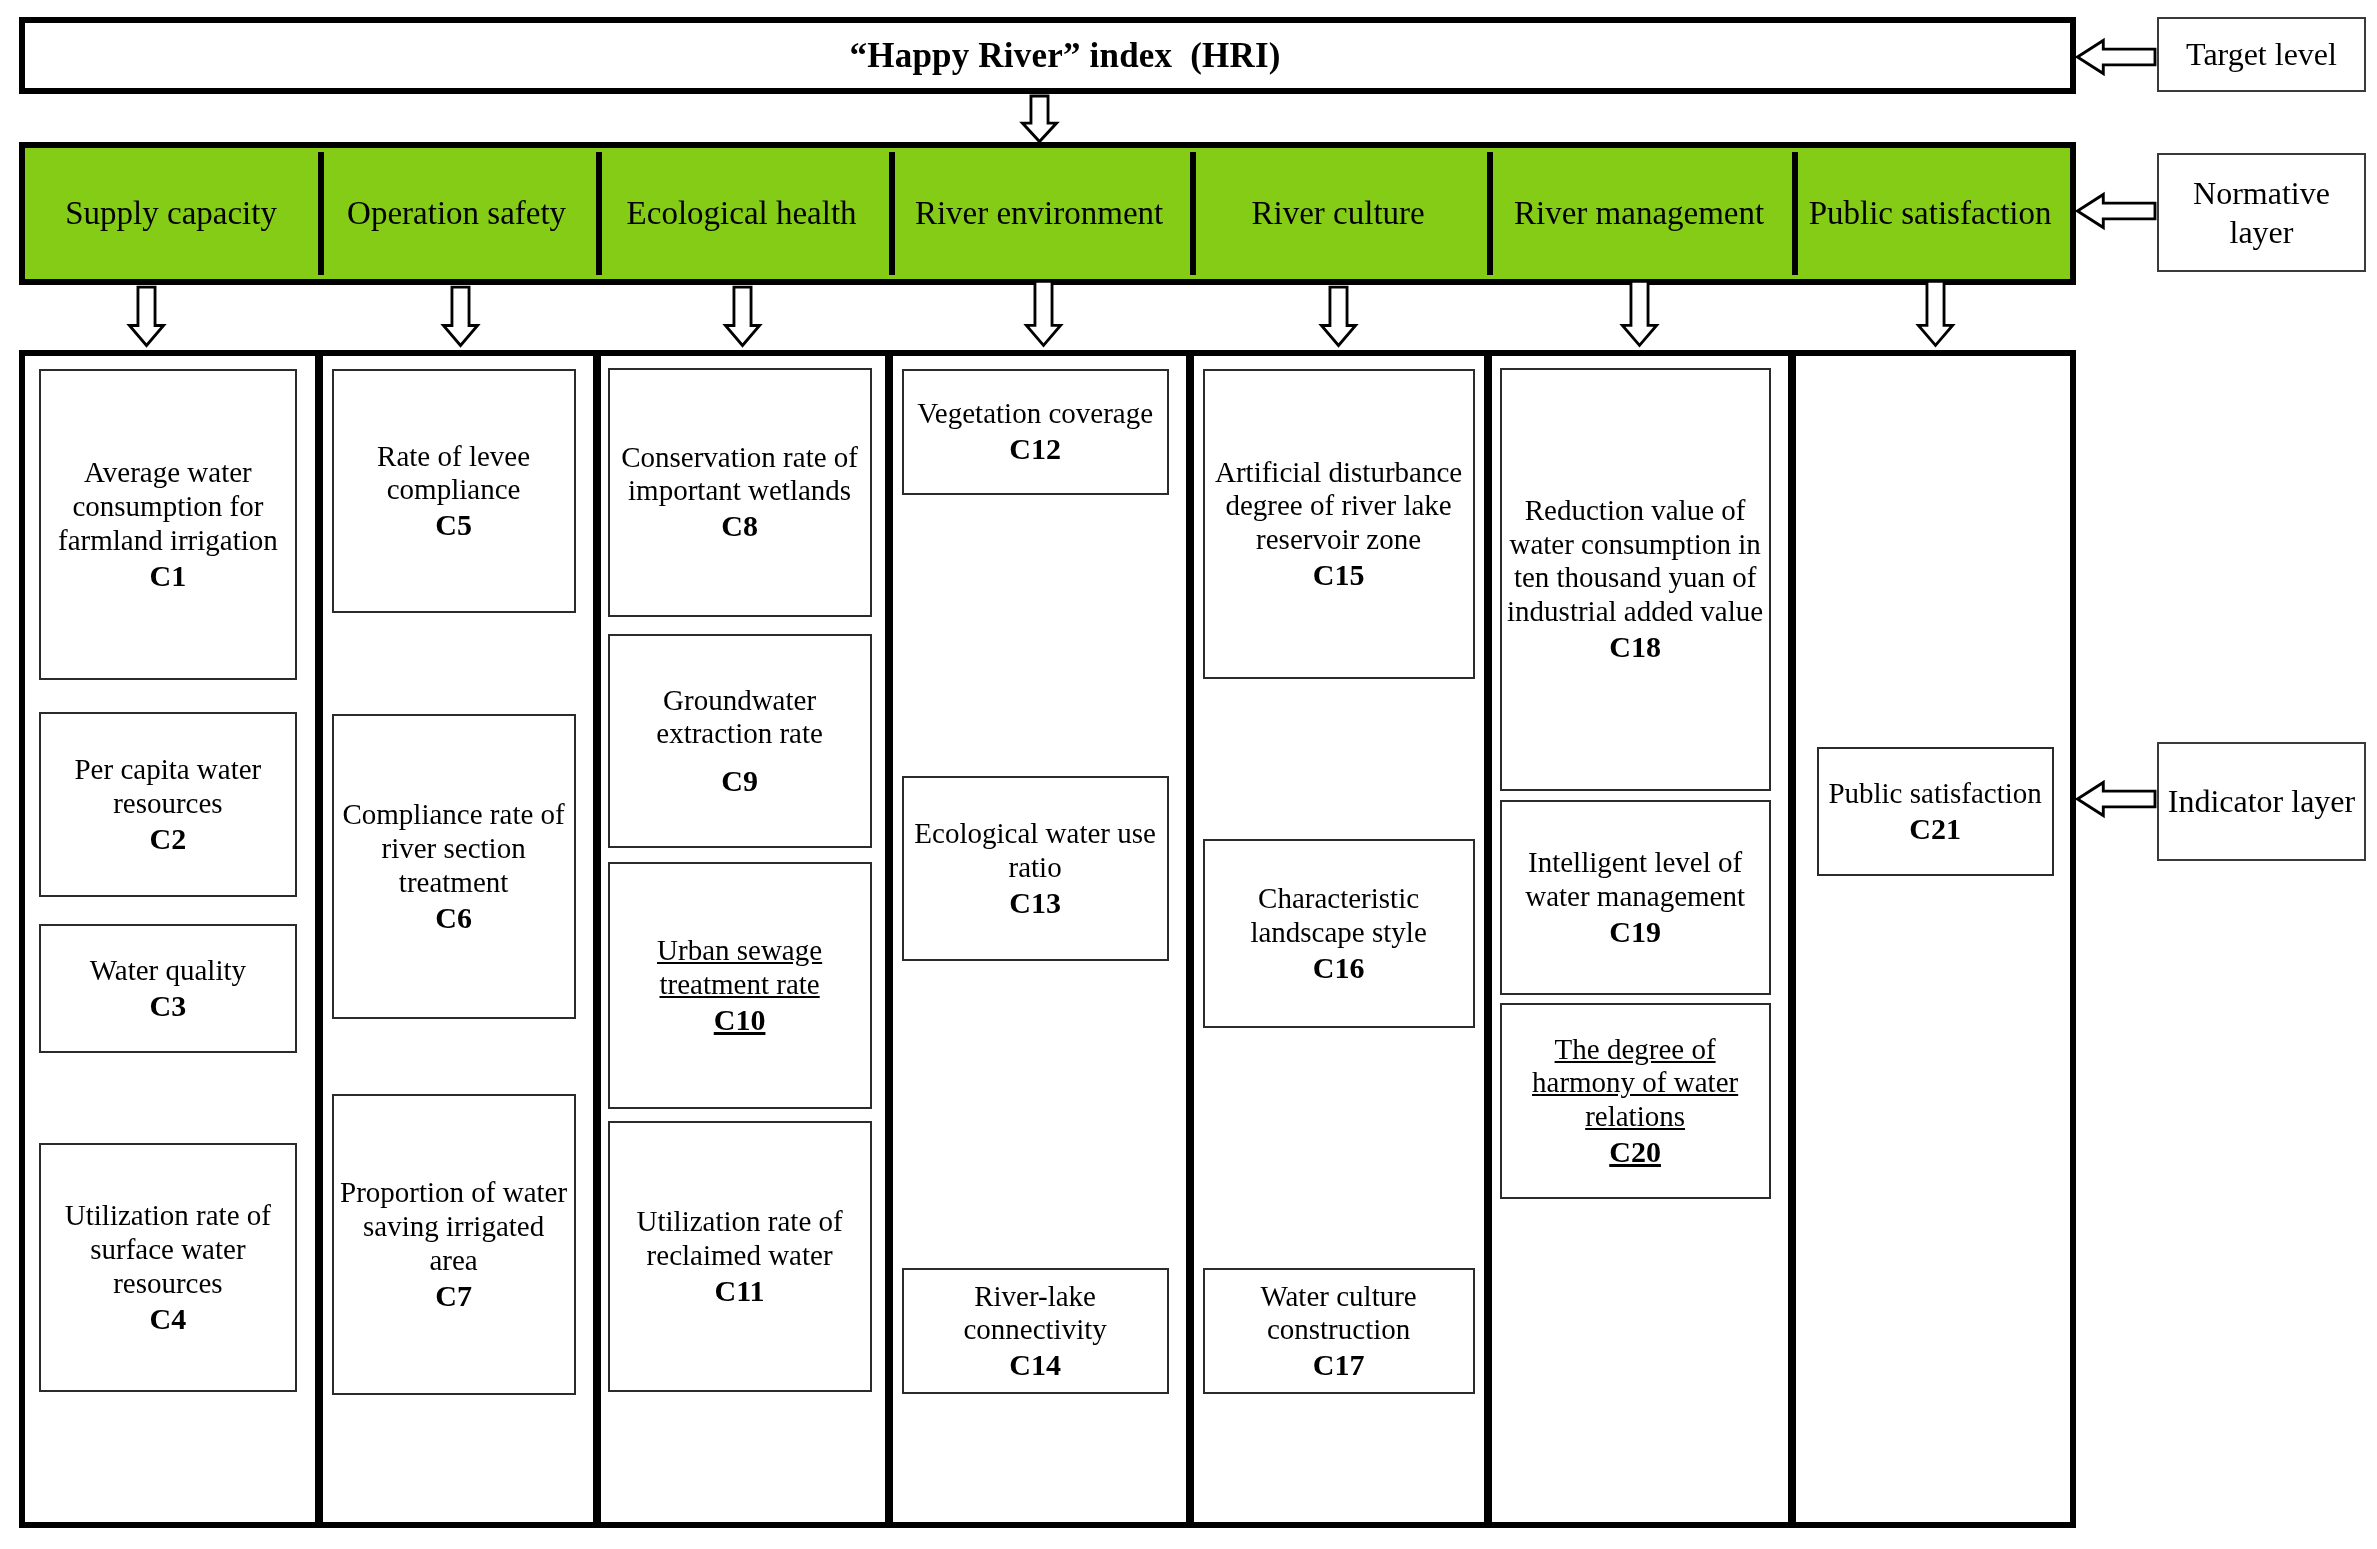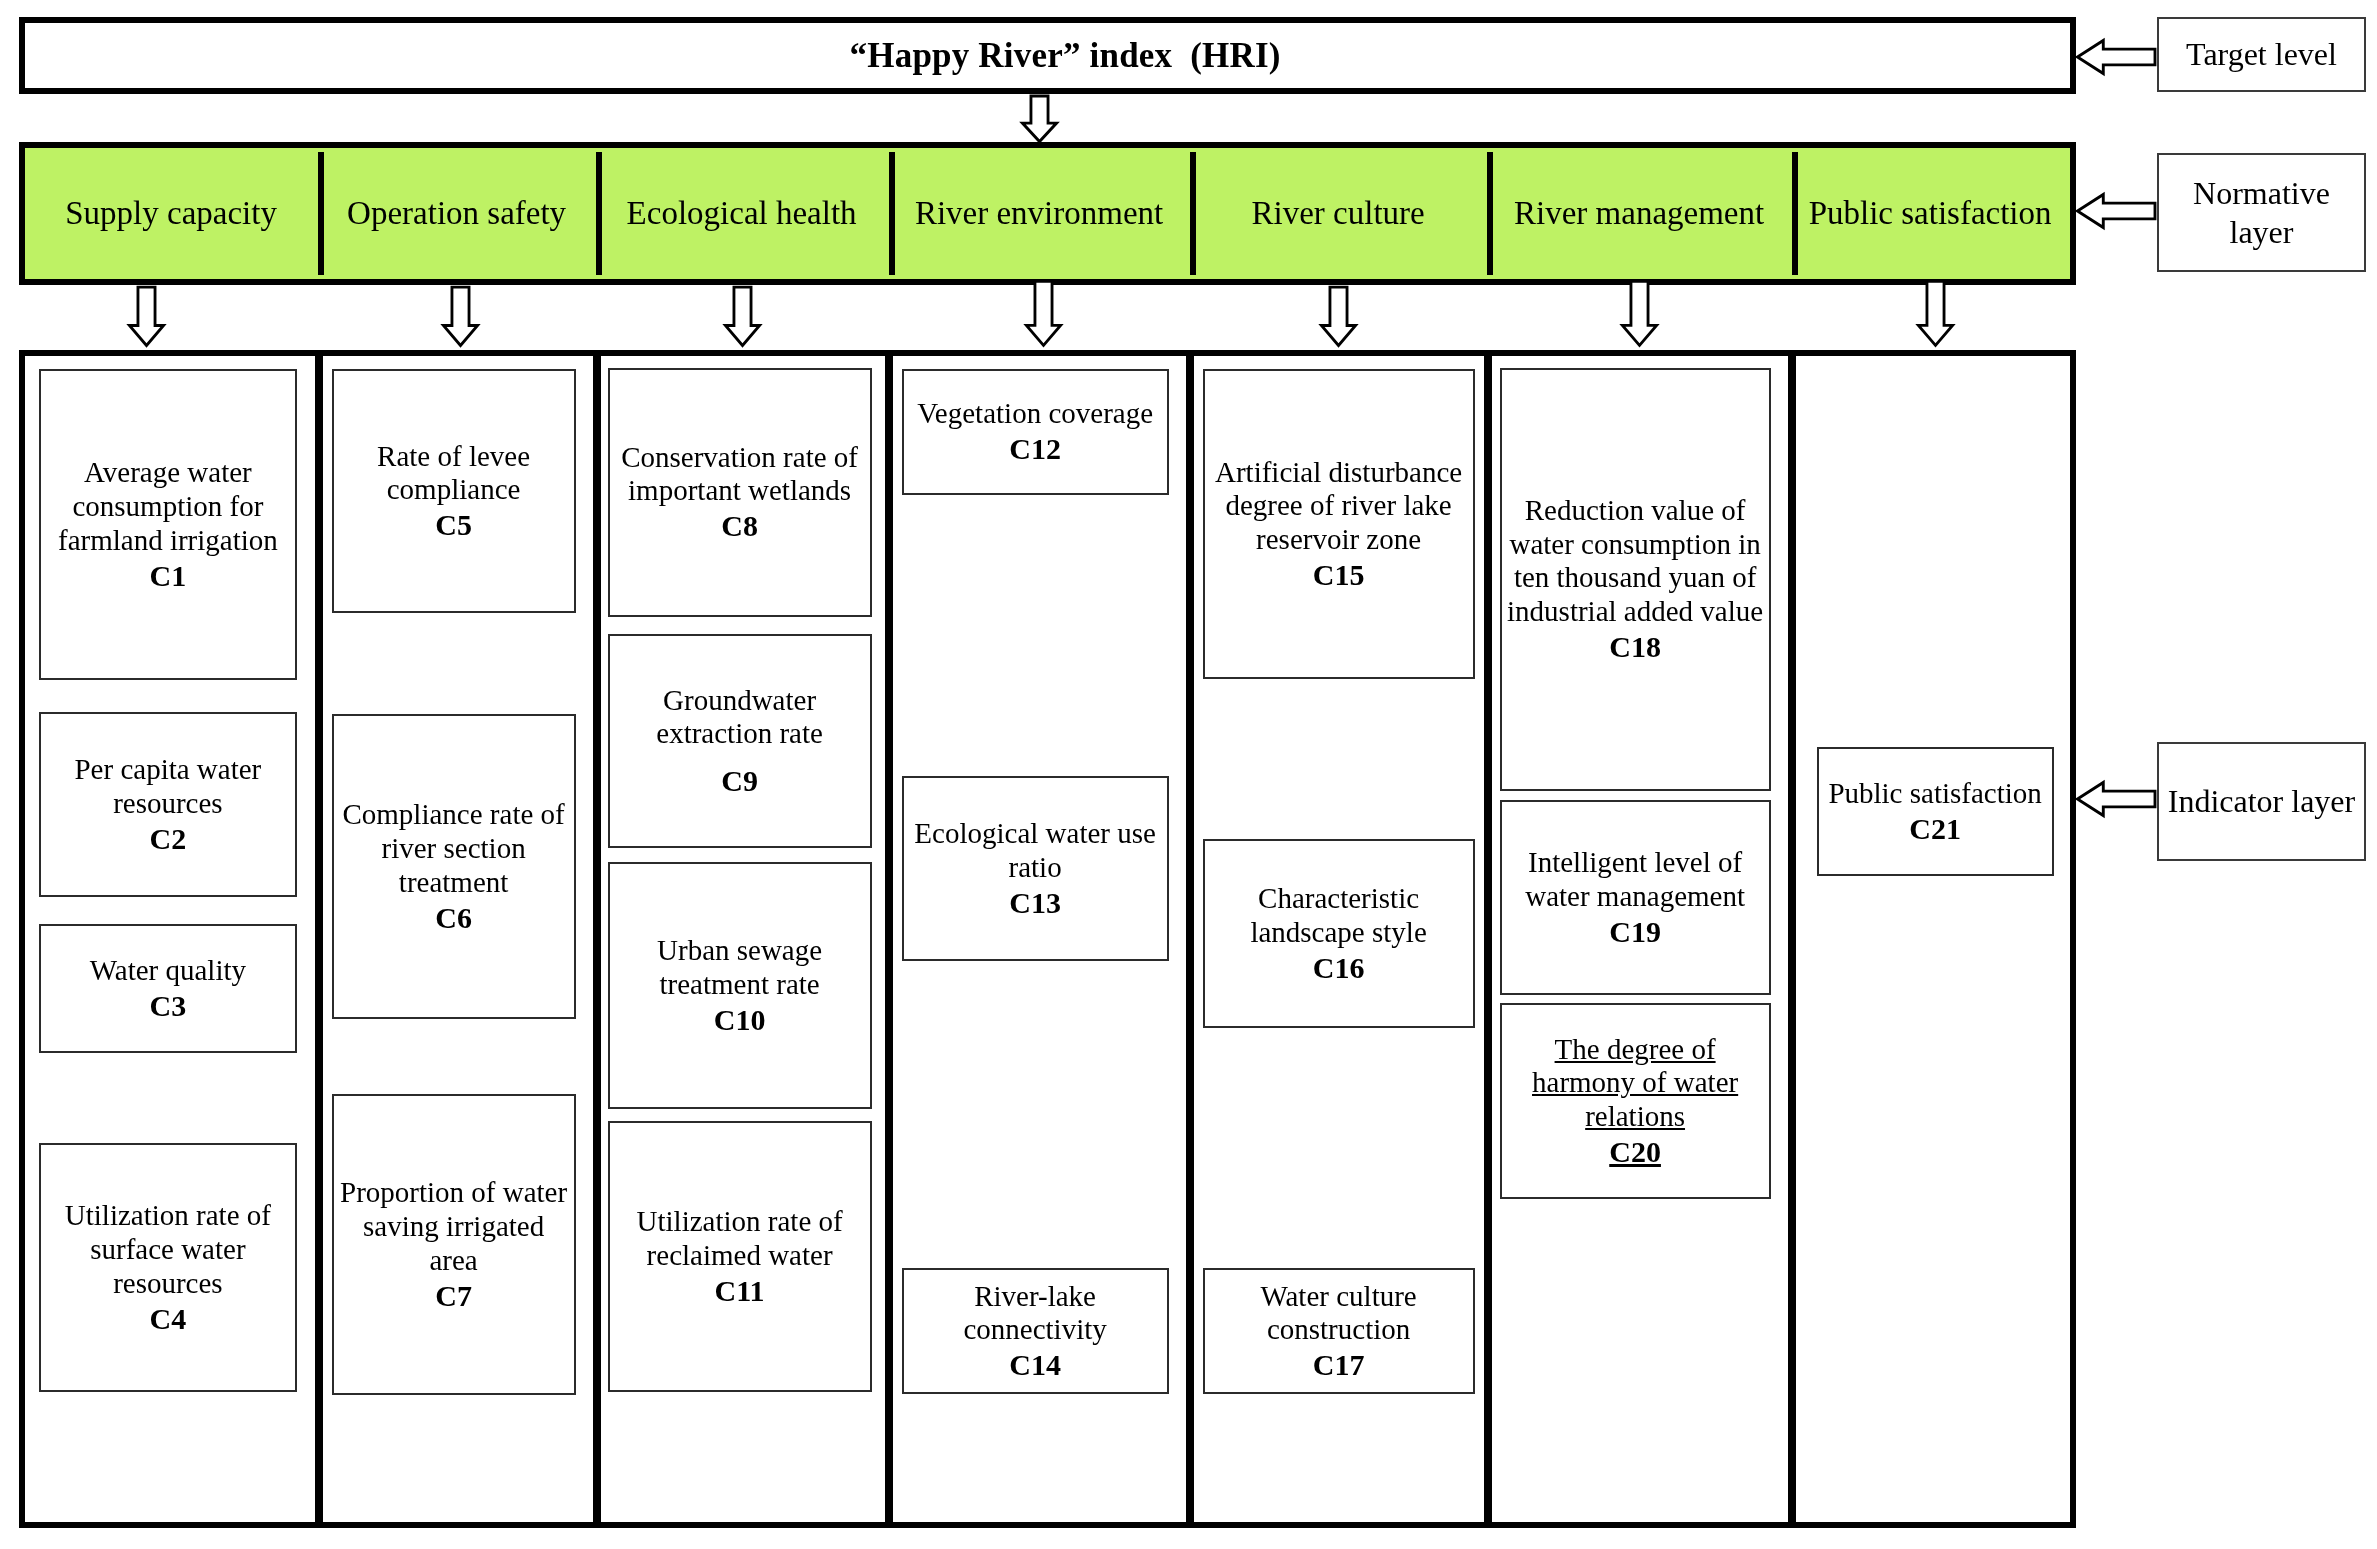--- a/index.html
+++ b/index.html
@@ -21,21 +21,21 @@
   .target-bar .title {
     font-size: 35px; font-weight: bold; letter-spacing: 0.2px;
     white-space: pre;
     margin-left: 36px;
   }
 
   
   .norm-bar {
     position: absolute;
     left: 18.6px; top: 142px; width: 2057px; height: 143px;
-    border: 6.5px solid #000; background: #bef264;
+    border: 6.5px solid #000; background: #84cc16;
   }
   .norm-cell {
     position: absolute; top: 0; height: 100%;
     display: flex; align-items: center; justify-content: center;
     text-align: center;
   }
   .norm-cell .lbl { font-size: 33px; line-height: 1.16; }
   .norm-div {
     position: absolute; top: 4.3px; bottom: 4.3px; width: 6.5px; background: #000;
   }
@@ -218,21 +218,21 @@
     </div>
 
     <div class="ibox" style="left:583px; top:11.5px; width:264px; height:249px;">
       <span class="txt">Conservation rate of important wetlands</span>
       <span class="code">C8</span>
     </div>
     <div class="ibox" style="left:583px; top:278px; width:264px; height:214px;gap:12px;">
       <span class="txt">Groundwater extraction rate</span>
       <span class="code">C9</span>
     </div>
-    <div class="ibox" style="left:583px; top:506px; width:264px; height:247px;">
+    <div class="ibox" style="left:583px; top:506px; width:264px; height:247px;text-decoration:underline;">
       <span class="txt">Urban sewage treatment rate</span>
       <span class="code">C10</span>
     </div>
     <div class="ibox" style="left:583px; top:765px; width:264px; height:271px;">
       <span class="txt">Utilization rate of reclaimed water</span>
       <span class="code">C11</span>
     </div>
 
     <div class="ibox" style="left:877px; top:13px; width:267px; height:126px;">
       <span class="txt">Vegetation coverage</span>

